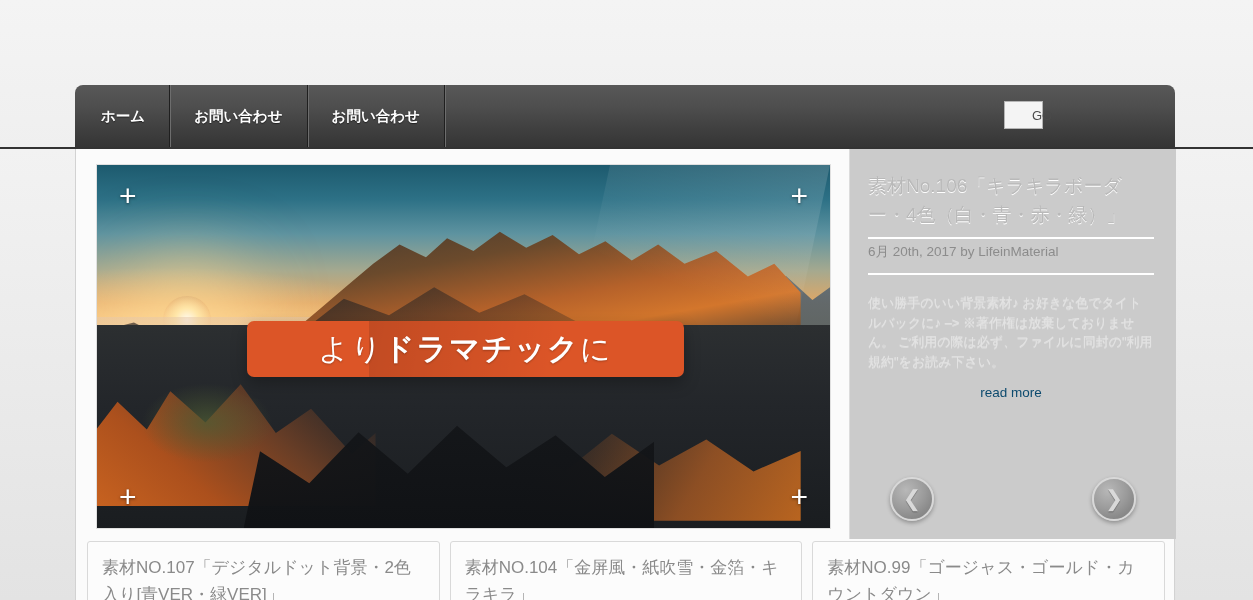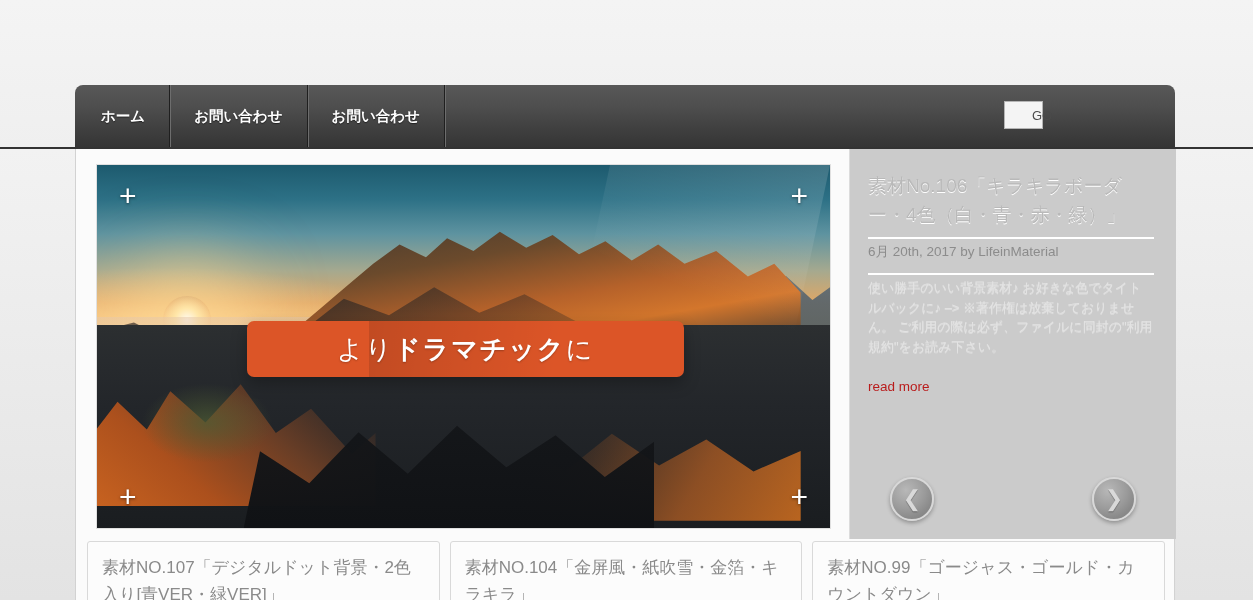--- a/index.html
+++ b/index.html
@@ -236,21 +236,21 @@
     display: flex; align-items: center; justify-content: center;
     box-shadow: 0 6px 16px rgba(0,0,0,.28);
     overflow: hidden;
   }
   .hero-banner:after {
     content:""; position: absolute; left: 28%; top: 0; width: 72%; height: 100%;
     background: linear-gradient(100deg, rgba(0,0,0,.12), rgba(0,0,0,0) 60%);
   }
   .hero-banner-text {
     position: relative; z-index: 2;
-    color: #ffffff; font-size: 26px; letter-spacing: 2px;
+    color: #ffffff; font-size: 30px; letter-spacing: 2px;
     text-shadow: 0 1px 2px rgba(0,0,0,.25);
   }
   .hero-banner-text b { font-weight: bold; }
 
   
   .sidebar {
     position: absolute; left: 773px; top: 0;
     width: 327px; height: 390px;
     background: #cbcbcb;
     border-left: 1px solid #dcdcdc;
@@ -261,26 +261,26 @@
     text-shadow: 0 1px 0 #ffffff;
     cursor: pointer;
   }
   .sb-rule { height: 2px; background: #ffffff; margin: 8px 0 0 0; }
   .sb-date {
     color: #8c8c8c; font-size: 13.5px; line-height: 22px;
     padding: 2px 0 2px 0;
   }
   .sb-excerpt {
     color: #e3e3e3; font-size: 13px; line-height: 19.5px;
-    margin-top: 3px;
+    margin-top: 18px;
     text-shadow: 0 1px 0 rgba(255,255,255,.35);
   }
   .sb-readmore {
-    margin-top: 23px; text-align: left;
-    color: #b91c1c; font-size: 13.5px; cursor: pointer;
+    margin-top: 14px; text-align: center;
+    color: #0c4a6e; font-size: 13.5px; cursor: pointer;
   }
   .arrow-btn {
     position: absolute; width: 44px; height: 44px; border-radius: 50%;
     background: radial-gradient(circle at 35% 28%, #b8b8b8 0%, #9b9b9b 48%, #8a8a8a 72%, #7e7e7e 100%);
     border: 2px solid #d8d8d8;
     box-shadow: 0 2px 4px rgba(0,0,0,.3);
     display: flex; align-items: center; justify-content: center;
     cursor: pointer;
   }
   .arrow-btn.prev { left: 40px; bottom: 18px; }

